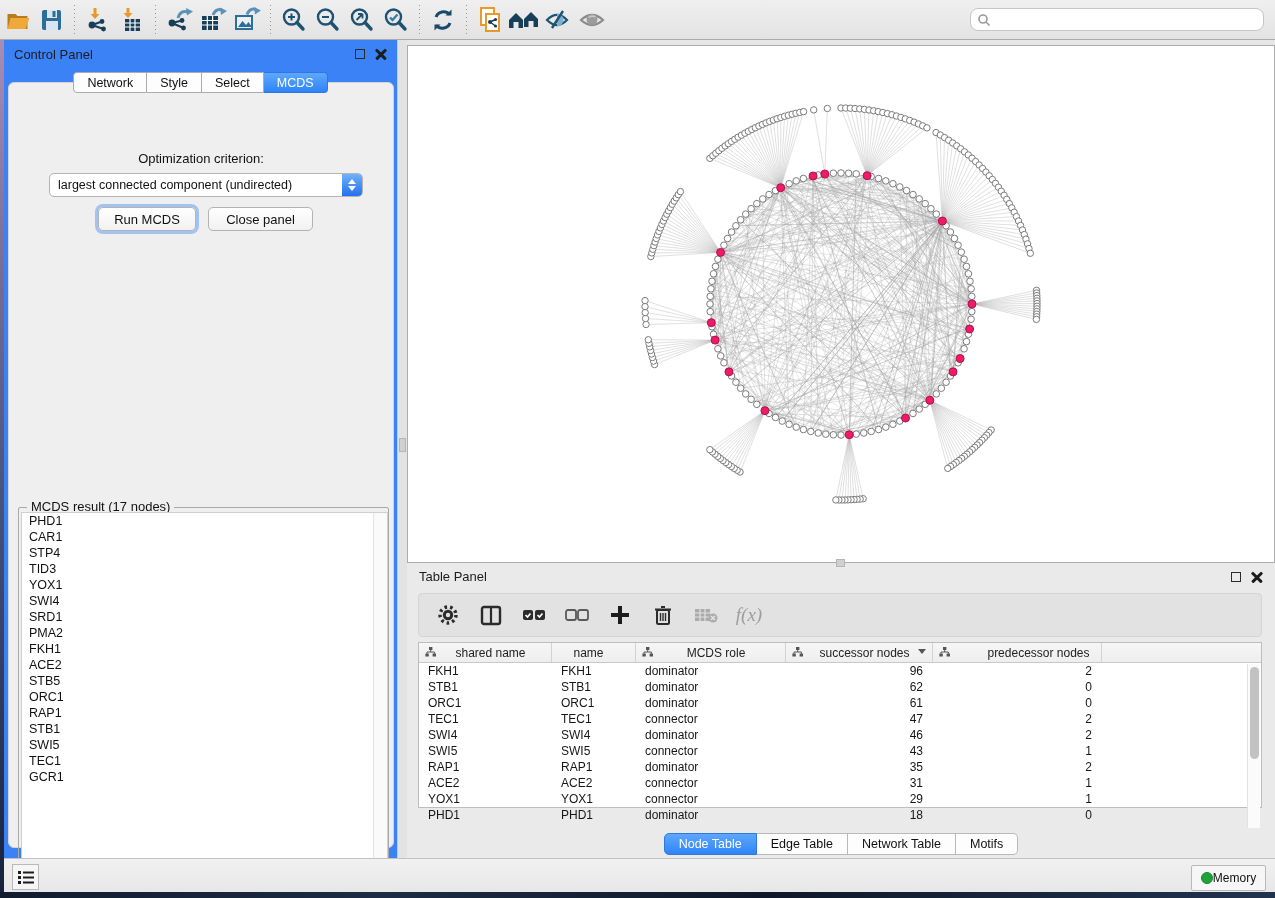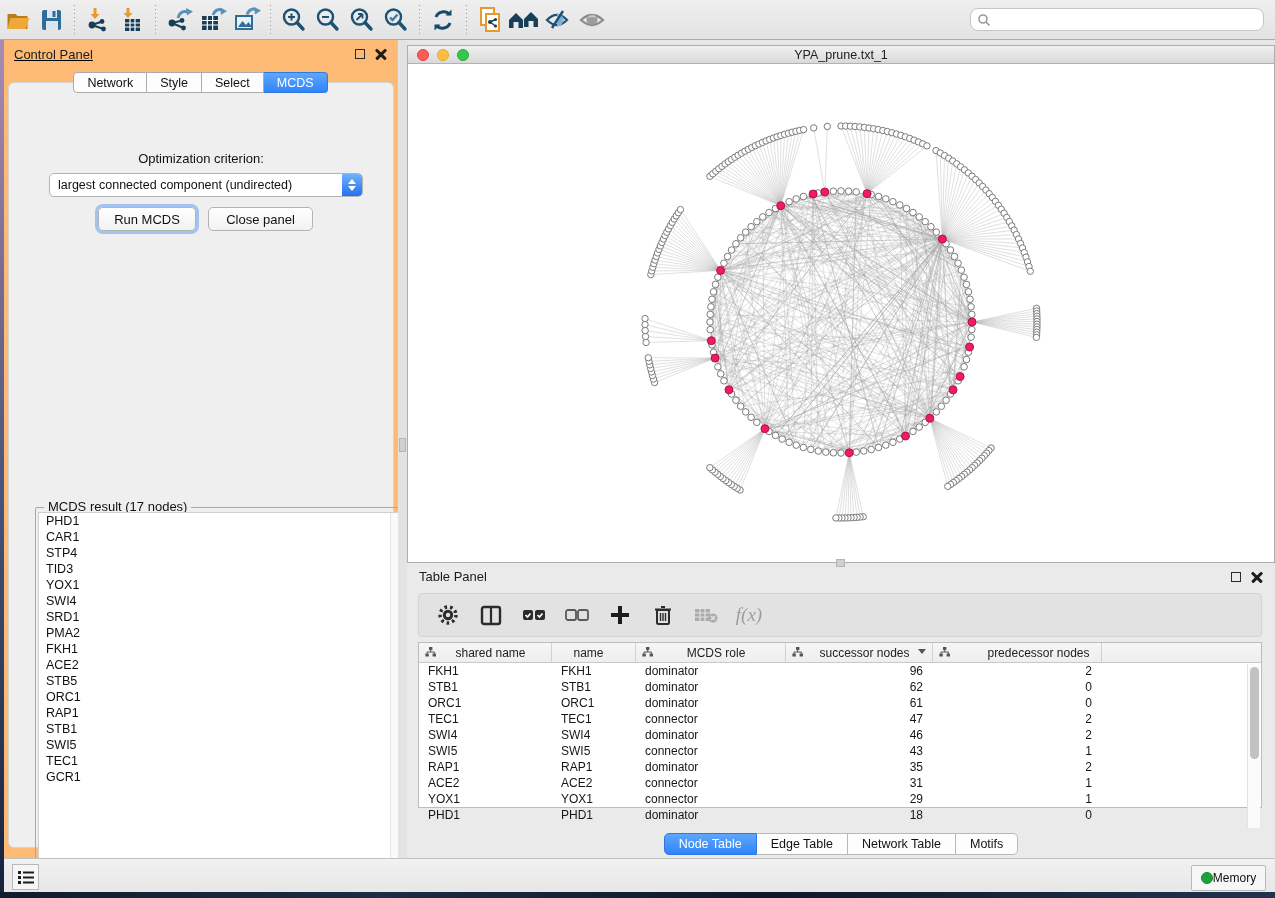--- a/index.html
+++ b/index.html
@@ -16,21 +16,21 @@
     display:flex;align-items:center;}
   .tb-icon{width:34px;height:32px;display:flex;align-items:center;justify-content:center;flex:0 0 auto;}
   .tb-sep{width:1px;height:30px;margin:0 6px;flex:0 0 auto;
     background-image:linear-gradient(#999 30%, transparent 0);background-size:1px 4px;}
   #search-wrap{margin-left:auto;margin-right:11px;}
   #search-box{width:294px;height:23px;background:#fff;border:1px solid #c6c6c6;border-radius:8px;
     display:flex;align-items:center;padding:0 6px;}
   #search-box input{border:none;outline:none;flex:1;font-size:12px;background:transparent;}
   
   #control-panel{position:absolute;left:4px;top:40px;width:394px;height:818px;
-    background:#fdba74;border-right:1px solid #c9c9c9;text-decoration:underline;}
+    background:#3b82f6;border-right:1px solid #c9c9c9;}
   .panel-head{height:28px;display:flex;align-items:center;padding:0 10px;}
   .panel-title{font-size:13px;color:#1c1c1c;}
   .panel-head .spacer{flex:1;}
   .float-box{width:10px;height:10px;border:1.6px solid #2a2a2a;margin-right:10px;}
   .close-x{width:12px;height:12px;position:relative;}
   .close-x:before,.close-x:after{content:"";position:absolute;left:-1px;top:5px;width:14px;height:2.6px;background:#1c1c1c;border-radius:1px;}
   .close-x:before{transform:rotate(45deg);} .close-x:after{transform:rotate(-45deg);}
   #cp-tabs{position:absolute;left:0;top:32px;width:100%;display:flex;justify-content:center;z-index:3;}
   .cp-tab{height:21px;padding:0 13px;font-size:12.5px;display:flex;align-items:center;
     background:#fdfdfd;border:1px solid #ababab;border-left:none;color:#111;cursor:default;}
@@ -45,21 +45,21 @@
   #criterion .val{flex:1;font-size:12.5px;color:#111;padding:0 8px;white-space:nowrap;}
   #criterion .stepper{width:20px;height:22px;margin:0;border-radius:0 4px 4px 0;
     background:linear-gradient(#6fb1fb,#2271ee);display:flex;flex-direction:column;align-items:center;justify-content:center;gap:2px;}
   .chev{width:0;height:0;border-left:4px solid transparent;border-right:4px solid transparent;}
   .chev.up{border-bottom:5px solid #fff;} .chev.down{border-top:5px solid #fff;}
   .cp-btn{position:absolute;top:124px;height:24px;background:linear-gradient(#fff,#f1f1f1);
     border:1px solid #b3b3b3;border-radius:5px;font-size:13px;color:#111;
     display:flex;align-items:center;justify-content:center;}
   #run-btn{left:89px;width:98px;box-shadow:0 0 0 3px rgba(110,165,240,.6);}
   #close-panel-btn{left:199px;width:105px;}
-  #mcds-group{position:absolute;left:26px;top:424px;width:371px;height:372px;
+  #mcds-group{position:absolute;left:9px;top:424px;width:371px;height:372px;
     border:1px solid #a9a9a9;border-radius:2px;}
   #mcds-legend{position:absolute;left:8px;top:-9px;background:#efefef;padding:0 4px;font-size:13px;color:#111;}
   #mcds-list{position:absolute;left:2px;top:4px;width:367px;height:366px;background:#fff;
     border:1px solid #cfcfcf;overflow:hidden;}
   .mcds-item{font-size:12.5px;color:#111;line-height:16px;padding-left:7px;}
   #mcds-scroll{position:absolute;right:0;top:0;width:14px;height:100%;background:#fafafa;border-left:1px solid #e3e3e3;}
   
   #v-splitter{position:absolute;left:398px;top:40px;width:9px;height:818px;background:#e3e3e3;}
   #v-splitter .grip{position:absolute;left:1px;top:398px;width:7px;height:14px;background:#d0d0d0;border:1px solid #b5b5b5;}
   
@@ -305,28 +305,20 @@
           </div>
       </div>
     </div>
   </div>
 
   <div id="v-splitter">
       <div class="grip"></div>
     </div>
 
   <div id="net-window">
-    <div id="net-titlebar">
-      <div class="traffic">
-        <span class="tl red"></span>
-        <span class="tl yellow"></span>
-        <span class="tl green"></span>
-      </div>
-      <div id="net-title">YPA_prune.txt_1</div>
-    </div>
     <svg id="net-canvas" viewBox="0 0 866 498">
         <g>
           <line x1="372.71382819331535" y1="141.69618454713145" x2="323.55109670490526" y2="186.01432387272447" stroke="#a0a0a0" stroke-width="0.6" stroke-opacity="0.5"></line>
           <line x1="372.71382819331535" y1="141.69618454713145" x2="309.90026667704603" y2="302.8046387756626" stroke="#a0a0a0" stroke-width="0.6" stroke-opacity="0.5"></line>
           <line x1="372.71382819331535" y1="141.69618454713145" x2="511.227775513065" y2="152.92186174908932" stroke="#a0a0a0" stroke-width="0.6" stroke-opacity="0.5"></line>
           <line x1="372.71382819331535" y1="141.69618454713145" x2="367.49999999999994" y2="144.55067210423857" stroke="#a0a0a0" stroke-width="0.6" stroke-opacity="0.5"></line>
           <line x1="372.71382819331535" y1="141.69618454713145" x2="498.5" y2="371.4493278957615" stroke="#a0a0a0" stroke-width="0.6" stroke-opacity="0.5"></line>
           <line x1="372.71382819331535" y1="141.69618454713145" x2="302.8857751358055" y2="242.79182824959486" stroke="#a0a0a0" stroke-width="0.6" stroke-opacity="0.5"></line>
           <line x1="372.71382819331535" y1="141.69618454713145" x2="417.79182824959486" y2="388.1142248641945" stroke="#a0a0a0" stroke-width="0.6" stroke-opacity="0.5"></line>
           <line x1="372.71382819331535" y1="141.69618454713145" x2="337.71405295393055" y2="168.10234543919597" stroke="#a0a0a0" stroke-width="0.6" stroke-opacity="0.5"></line>

